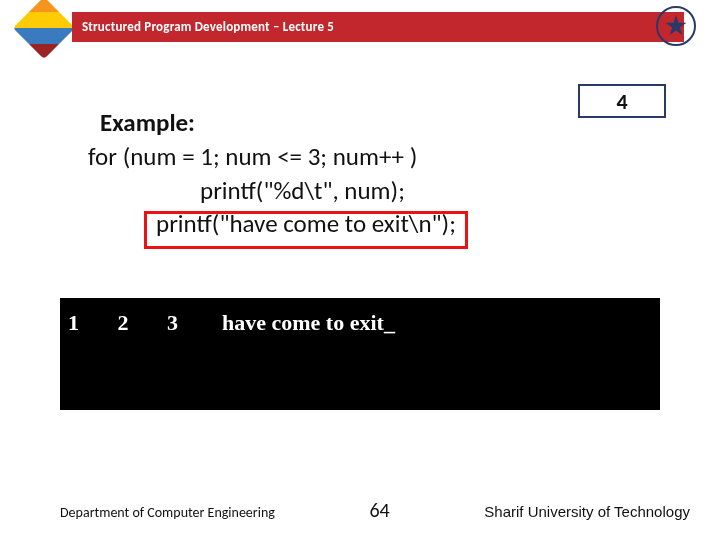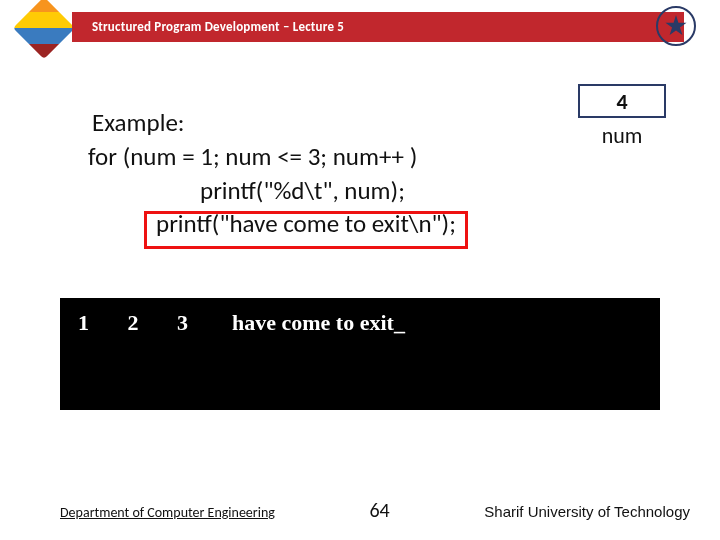--- a/index.html
+++ b/index.html
@@ -1,38 +1,38 @@
 <!DOCTYPE html>
 <html><head>
 <meta charset="utf-8">
 <style>
   * { box-sizing: border-box; margin: 0; padding: 0; }
   html, body { width: 720px; height: 540px; font-family: Calibri, Arial, sans-serif; background: #fff; }
   .slide { position: relative; width: 720px; height: 540px; background: #fff; overflow: hidden; }
   .topbar { position: absolute; left: 0; top: 0; width: 100%; height: 46px; }
-  .red-band { position: absolute; left: 72px; top: 12px; right: 36px; height: 28px; background: #c1272d; display: flex; align-items: center; padding-left: 20px; }
+  .red-band { position: absolute; left: 72px; top: 12px; right: 36px; height: 28px; background: #c1272d; display: flex; align-items: center; padding-left: 10px; }
   .red-band-title { color: #fff; font-size: 13px; font-weight: bold; letter-spacing: 0.2px; }
   .underline { position: absolute; left: 72px; top: 40px; right: 36px; height: 2px; background: #c1272d; }
   .logo-left { position: absolute; left: 22px; top: 6px; width: 44px; height: 44px; }
   .logo-left .diamond { width: 44px; height: 44px; transform: rotate(45deg); background: linear-gradient(135deg, #f7941e 0 25%, #ffcb05 25% 50%, #3a7bbf 50% 75%, #9b2423 75% 100%); border-radius: 4px; }
   .logo-right { position: absolute; right: 24px; top: 6px; width: 40px; height: 40px; border-radius: 50%; border: 2px solid #2a3a66; display: flex; align-items: center; justify-content: center; }
   .logo-right .inner { width: 22px; height: 22px; background: #2a3a66; clip-path: polygon(50% 0, 61% 35%, 98% 35%, 68% 57%, 79% 91%, 50% 70%, 21% 91%, 32% 57%, 2% 35%, 39% 35%); }
   .num-box { position: absolute; right: 54px; top: 84px; width: 88px; height: 34px; border: 2px solid #2a3a66; display: flex; align-items: center; justify-content: center; font-size: 22px; font-weight: 600; color: #111; }
   .num-label { position: absolute; right: 54px; top: 122px; width: 88px; text-align: center; font-size: 22px; color: #111; }
   .code-block { position: absolute; left: 88px; top: 106px; font-size: 25px; line-height: 1.35; color: #111; }
   .code-line { white-space: pre; }
-  .code-l1 { margin-left: 4px; }
+  .code-l1 { margin-left: 12px; font-weight: bold; }
   .code-l2 { }
   .code-l3 { margin-left: 112px; }
   .code-l4 { margin-left: 68px; }
   .highlight-box { position: absolute; left: 144px; top: 211px; width: 324px; height: 38px; border: 3px solid #e11; }
-  .console { position: absolute; left: 60px; top: 298px; width: 600px; height: 112px; background: #000; color: #fff; padding: 12px 18px; font-family: "Times New Roman", serif; font-size: 22px; font-weight: 600; }
+  .console { position: absolute; left: 60px; top: 298px; width: 600px; height: 112px; background: #000; color: #fff; padding: 12px 8px; font-family: "Times New Roman", serif; font-size: 22px; font-weight: 600; }
   .console-line { white-space: pre; }
   .footer { position: absolute; left: 60px; right: 30px; bottom: 18px; display: flex; align-items: baseline; justify-content: space-between; font-size: 14px; color: #111; }
-  .footer .dept { font-family: Calibri, Arial, sans-serif; text-decoration: underline; }
+  .footer .dept { font-family: Calibri, Arial, sans-serif; }
   .footer .page { font-size: 20px; font-weight: 400; text-align: center; }
   .footer .uni { font-family: Liberation Sans, sans-serif; font-size: 15px; }
 </style>
 </head>
 <body>
 
 <div class="slide">
 
   <div class="topbar">
     <div class="logo-left">
@@ -43,21 +43,20 @@
     </div>
     <div class="underline"></div>
     <div class="logo-right">
       <div class="inner"></div>
     </div>
   </div>
 
   <div class="num-box">
     <span>4</span>
   </div>
-  <div class="num-label">num</div>
 
   <div class="code-block">
     <div class="code-line code-l1">Example:</div>
     <div class="code-line code-l2">for (num = 1; num &lt;= 3; num++ )</div>
     <div class="code-line code-l3">printf("%d\t", num);</div>
     <div class="code-line code-l4">printf("have come to exit\n");</div>
   </div>
 
   <div class="highlight-box"></div>
 

